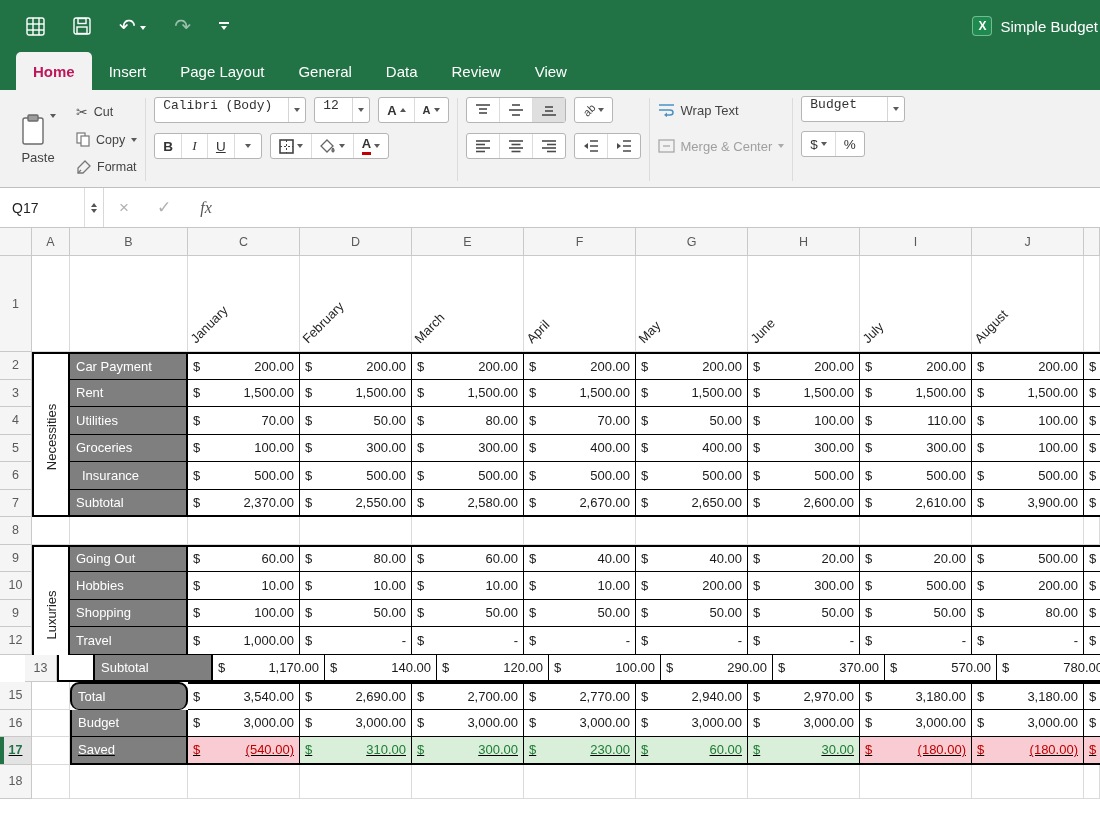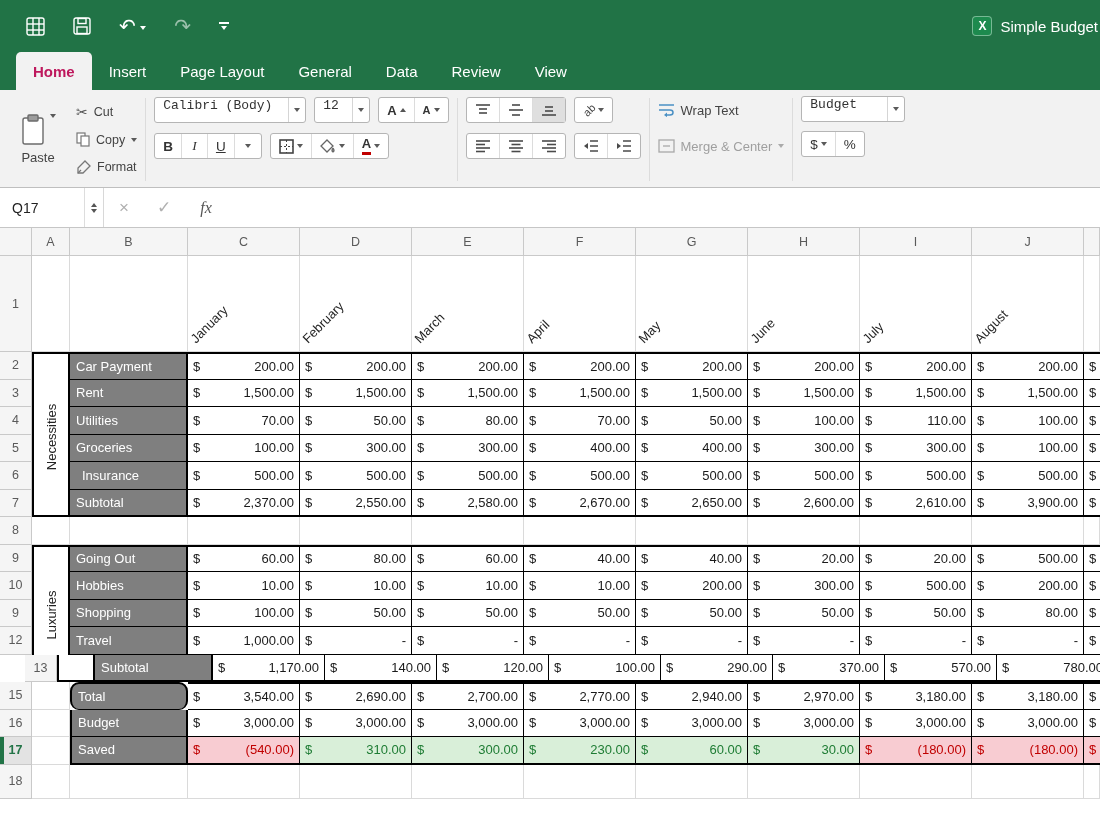--- a/index.html
+++ b/index.html
@@ -1034,21 +1034,21 @@
           <span>3,000.00</span>
         </div>
         <div class="cell valcell" style="width: 112px;">
           <span>$</span>
           <span>3,000.00</span>
         </div>
         <div class="cell valcell kcell" style="width: 16px;">
           <span>$</span>
         </div>
       </div>
-      <div class="sheet-row" style="height: 27.5px;">
+      <div class="sheet-row" style="height: 27.5px; text-decoration: underline;">
         <div class="row-header selected">17</div>
         <div class="cell light" style="width: 38px;"></div>
         <div class="cell labelcell bb bl" style="width: 118px;">
           <span>Saved</span>
         </div>
         <div class="cell valcell bb negative" style="width: 112px;">
           <span>$</span>
           <span>(540.00)</span>
         </div>
         <div class="cell valcell bb positive" style="width: 112px;">

